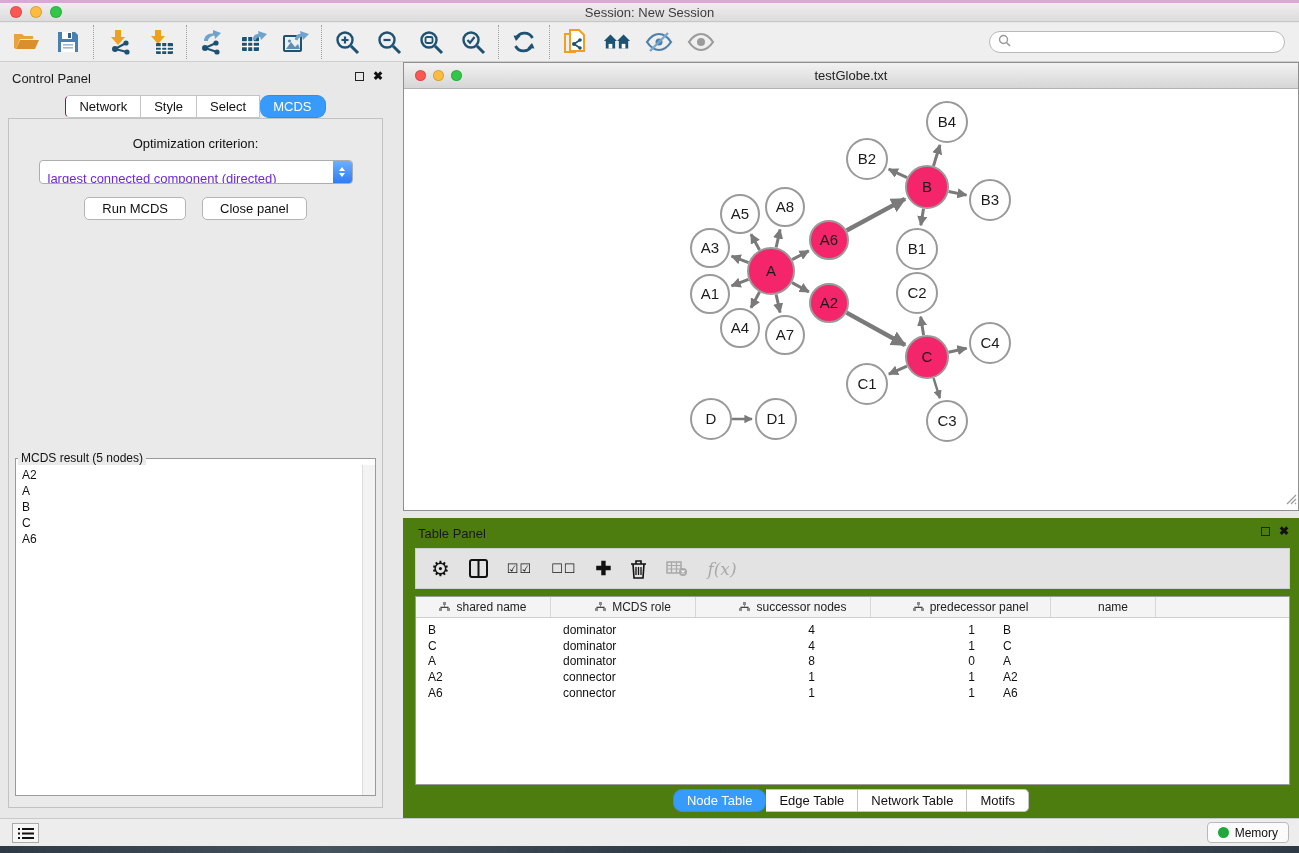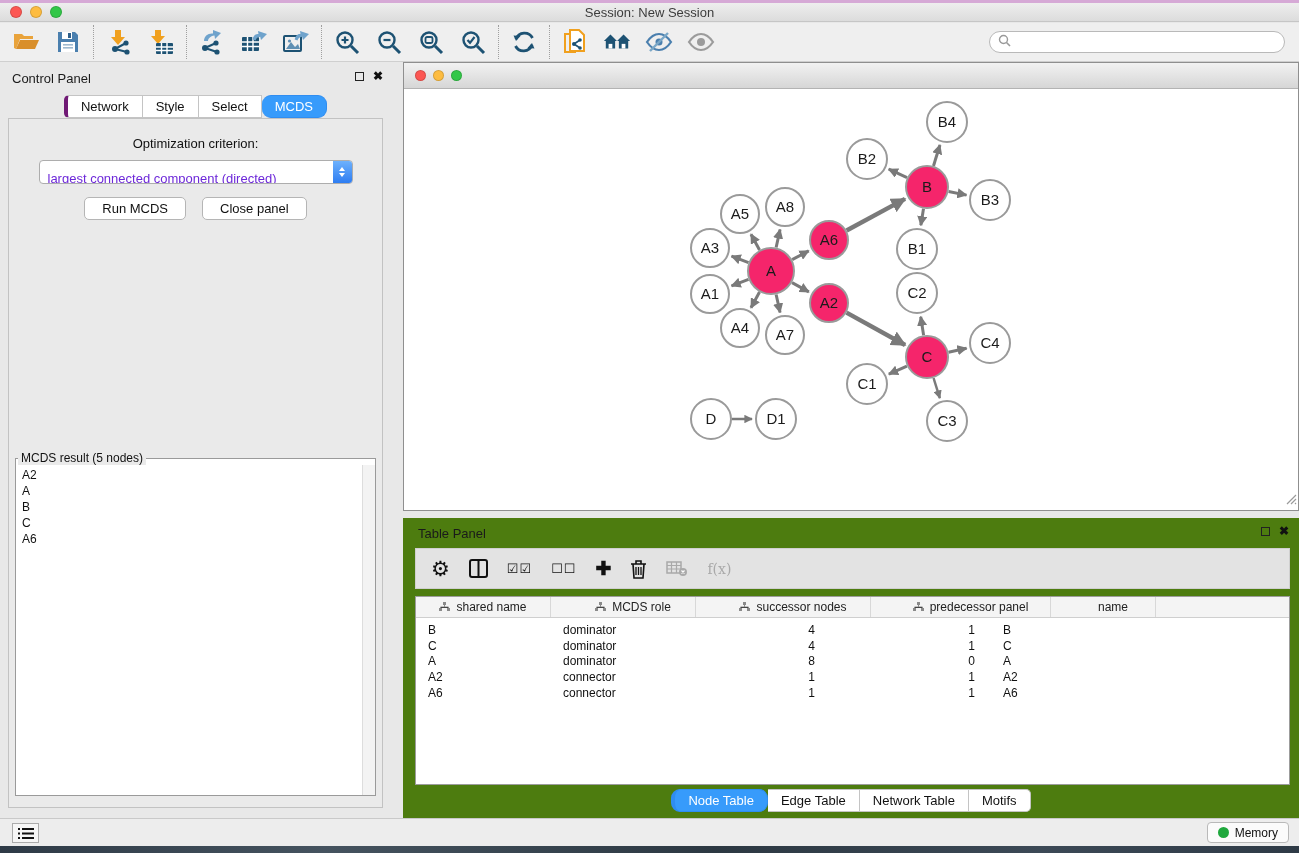--- a/index.html
+++ b/index.html
@@ -24,21 +24,21 @@
   .search-box input{border:none;outline:none;flex:1;font-size:12px;font-family:"Liberation Sans",sans-serif;background:transparent;}
 
   
   .control-panel{position:absolute;left:0;top:62px;width:391px;height:756px;background:#e8e8e8;}
   .panel-title{position:absolute;left:12px;top:9px;font-size:13px;color:#1a1a1a;}
   .panel-icons{position:absolute;right:8px;top:9px;display:flex;align-items:center;gap:9px;}
   .float-box{width:9px;height:9px;border:1.5px solid #222;display:inline-block;cursor:pointer;}
   .close-x{font-size:12px;font-weight:bold;color:#111;cursor:pointer;line-height:11px;}
   .cp-tabs{position:absolute;left:0;right:0;top:33px;display:flex;justify-content:center;}
   .tab{background:#fff;border:1px solid #c4c4c4;border-left:none;padding:3px 13px;font-size:13px;color:#111;cursor:pointer;white-space:nowrap;}
-  .tab:first-child{border-left:4px solid #701a75;border-radius:5px 0 0 5px;}
+  .tab:first-child{border-left:1px solid #701a75;border-radius:5px 0 0 5px;}
   .tab:last-child{border-radius:0 5px 5px 0;}
   .tab.active{background:#379bfb;border-color:#2f8df1;color:#fff;border-radius:9px;}
   .cp-body{position:absolute;left:8px;right:8px;top:56px;bottom:10px;border:1px solid #c2c2c2;background:#eaeaea;}
   .opt-label{text-align:center;margin-top:17px;font-size:13px;color:#111;}
   .mac-select{display:flex;align-items:stretch;width:314px;height:24px;margin:9px auto 0;background:#fff;border:1px solid #adadad;border-radius:4px;overflow:hidden;cursor:pointer;}
   .mac-select .val{flex:1;font-size:13px;padding:10px 8px;white-space:nowrap;color:#6d28d9;}
   .stepper{width:19px;background:linear-gradient(#6db1fc,#2e7df2);display:flex;flex-direction:column;align-items:center;justify-content:center;gap:2px;}
   .chev{width:0;height:0;border-left:3.5px solid transparent;border-right:3.5px solid transparent;}
   .chev.up{border-bottom:4px solid #fff;}
   .chev.dn{border-top:4px solid #fff;}
@@ -62,21 +62,21 @@
   
   .table-panel{position:absolute;left:403px;top:518px;width:896px;height:300px;background:#4d7c0f;}
   .tp-title{position:absolute;left:15px;top:8px;font-size:13px;color:#1a1a1a;}
   .tp-icons{position:absolute;right:10px;top:8px;display:flex;align-items:center;gap:9px;}
   .tp-toolbar{position:absolute;left:12px;right:9px;top:30px;height:41px;background:#e3e3e3;border:1px solid #d0d0d0;display:flex;align-items:center;gap:19px;padding:0 15px;}
   .tpi{display:flex;align-items:center;justify-content:center;cursor:pointer;color:#111;}
   .tpi.gear{font-size:21px;}
   .tpi.boxes{font-size:13px;letter-spacing:1px;}
   .tpi.plus{font-size:19px;font-weight:bold;}
   .tpi.disabled{color:#a9a9a9;cursor:default;}
-  .tpi.fx{font-family:"DejaVu Serif",serif;font-size:14px;color:#a9a9a9;}
+  .tpi.fx{font-family:"DejaVu Serif",serif;font-style:italic;font-size:17px;color:#a9a9a9;}
   .tp-table{position:absolute;left:12px;right:9px;top:78px;bottom:33px;background:#fff;border:1px solid #9c9c9c;overflow:hidden;}
   .thead{display:flex;height:21px;background:#f4f4f4;border-bottom:1px solid #cfcfcf;gap:20px;}
   .th{display:flex;align-items:center;justify-content:center;gap:6px;border-right:1px solid #d8d8d8;font-size:12px;color:#222;cursor:pointer;}
   .c0{width:135px}.c1{width:125px}.c2{width:155px}.c3{width:160px}.c4{width:85px}
   .tbody{padding-top:4px;}
   .tr{display:flex;height:15.8px;align-items:center;font-size:12px;color:#111;cursor:pointer;}
   .td{white-space:nowrap;overflow:hidden;}
   .td.c0,.td.c1,.td.c4{padding-left:12px;}
   .td.c2,.td.c3{text-align:right;padding-right:16px;}
   .tp-tabs{position:absolute;left:0;right:0;bottom:6px;display:flex;justify-content:center;}
@@ -302,20 +302,21 @@
     </div>
   </div>
 
   <div class="net-window">
     <div class="net-titlebar">
       <div class="net-traffic">
         <span class="light sm l-red"></span>
         <span class="light sm l-yel"></span>
         <span class="light sm l-grn"></span>
       </div>
+      <div class="net-title">testGlobe.txt</div>
     </div>
     <div class="net-canvas">
       <svg id="net-svg" width="894" height="421">
           <defs>
             <marker id="arw" viewBox="0 0 10 10" refX="9" refY="5" markerWidth="3.4" markerHeight="3.4" orient="auto">
               <path d="M0,0L10,5L0,10z" fill="#7a7a7a"></path>
             </marker>
           </defs>
           <line x1="355.5334732741604" y1="159.91638634281102" x2="346.98875477892966" y2="144.2051297548061" stroke="#7a7a7a" stroke-width="3" marker-end="url(#arw)"></line>
           <line x1="372.12872509133035" y1="157.5543995824897" x2="376.08497178747507" y2="139.46870040011402" stroke="#7a7a7a" stroke-width="3" marker-end="url(#arw)"></line>

